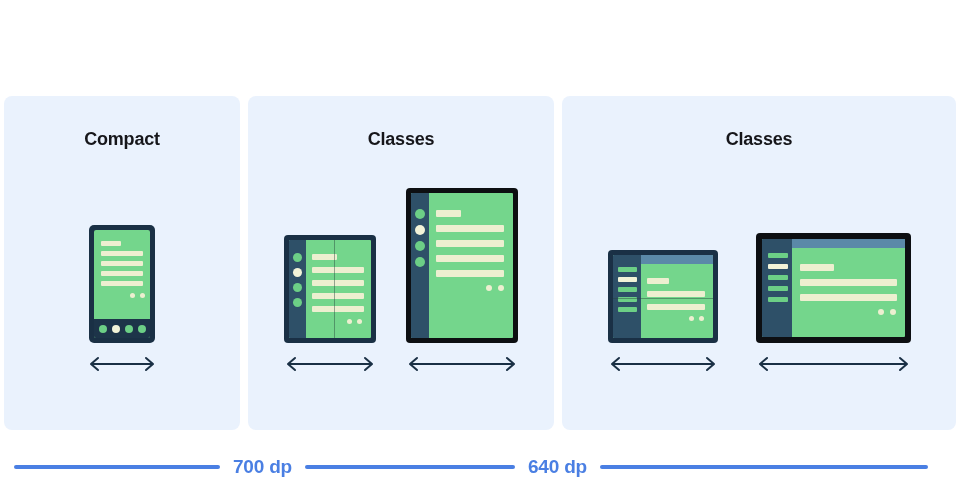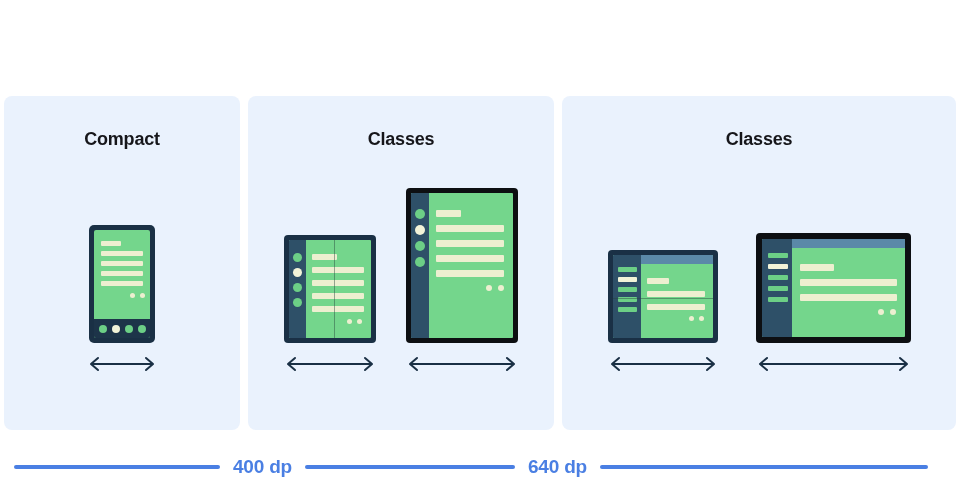--- a/index.html
+++ b/index.html
@@ -354,17 +354,17 @@
         </div>
 
       </div>
     </div>
   </div>
 
 </div>
 
 <div class="scale">
   <div class="scale-line" style="width:206px;margin-left:14px;"></div>
-  <div class="scale-label">400 dp</div>
+  <div class="scale-label">700 dp</div>
   <div class="scale-line" style="width:210px;"></div>
   <div class="scale-label">640 dp</div>
   <div class="scale-line" style="width:328px;"></div>
 </div>
 
 </body></html>

